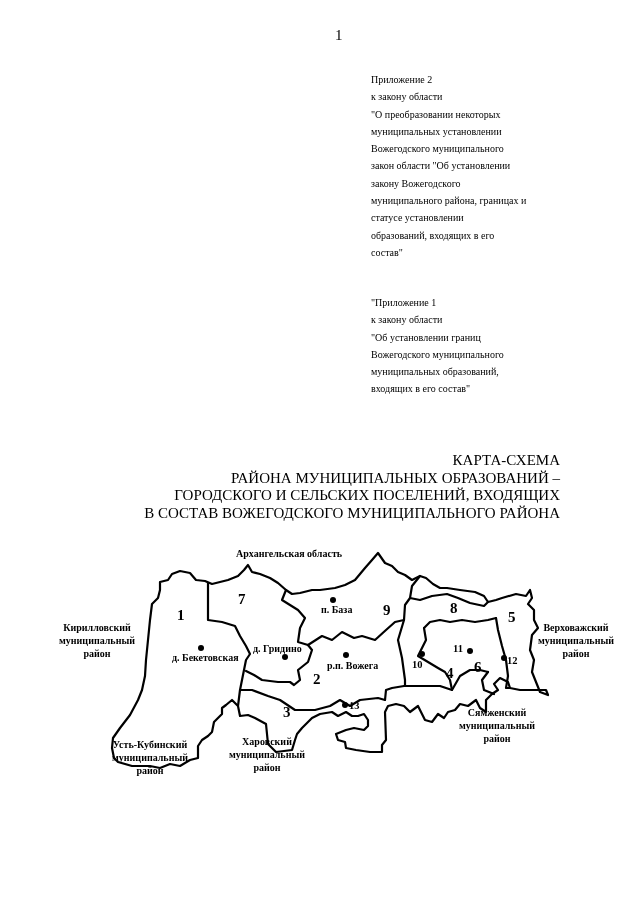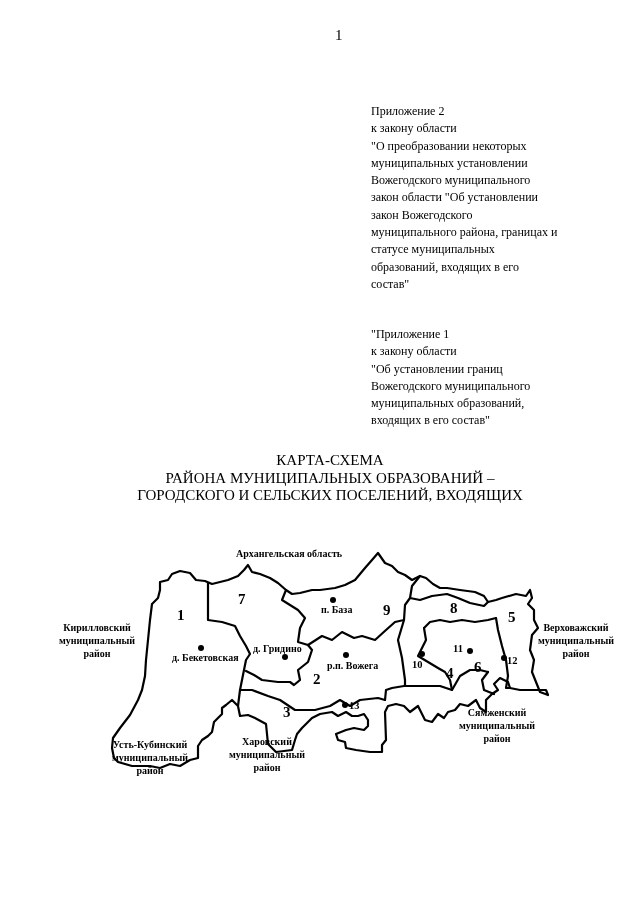--- a/index.html
+++ b/index.html
@@ -1,64 +1,65 @@
 <!DOCTYPE html>
 <html><head>
   <meta charset="utf-8">
   <style>
     html, body { margin: 0; padding: 0; background: #ffffff; }
     body { width: 640px; height: 905px; position: relative; overflow: hidden;
            font-family: "Liberation Serif", "DejaVu Serif", serif; color: #000; }
     .page-number { position: absolute; left: 335px; top: 27px; font-size: 15px; }
-    .appendix { position: absolute; left: 371px; font-size: 12px; line-height: 17.3px; margin-top: 32px; }
+    .appendix { position: absolute; left: 371px; font-size: 10px; line-height: 17.3px; }
     .appendix div { white-space: nowrap; }
     #appendix-2 { top: 71px; }
     #appendix-1 { top: 294px; }
     .map-title { position: absolute; left: 100px; width: 460px; top: 452px;
                  text-align: center; font-size: 15px; line-height: 17.5px; }
-    .map-title div { white-space: nowrap; }
+    .map-title div { white-space: nowrap; text-align: right; }
     svg.map { position: absolute; left: 0; top: 0; }
     svg .border { fill: none; stroke: #000; stroke-width: 2.2; stroke-linejoin: round; stroke-linecap: round; }
     svg .num { font-family: "Liberation Serif", "DejaVu Serif", serif; font-weight: bold; font-size: 15px; }
     svg .num-sm { font-family: "Liberation Serif", "DejaVu Serif", serif; font-size: 10.5px; font-weight: bold; }
     svg .place { font-family: "Liberation Serif", "DejaVu Serif", serif; font-weight: bold; font-size: 10px; }
     svg .neighbor { font-family: "Liberation Serif", "DejaVu Serif", serif; font-weight: bold; font-size: 10px; }
   </style>
 </head>
 <body>
 
 <div class="page-number">1</div>
 
 <div class="appendix" id="appendix-2">
   <div>Приложение 2</div>
   <div>к закону области</div>
   <div>"О преобразовании некоторых</div>
   <div>муниципальных установлении</div>
   <div>Вожегодского муниципального</div>
   <div>закон области "Об установлении</div>
-  <div>закон Вожегодского</div>
+  <div>закону Вожегодского</div>
   <div>муниципального района, границах и</div>
-  <div>статусе муниципальных</div>
+  <div>статусе установлении</div>
   <div>образований, входящих в его</div>
   <div>состав"</div>
 </div>
 
 <div class="appendix" id="appendix-1">
   <div>"Приложение 1</div>
   <div>к закону области</div>
   <div>"Об установлении границ</div>
   <div>Вожегодского муниципального</div>
   <div>муниципальных образований,</div>
   <div>входящих в его состав"</div>
 </div>
 
 <div class="map-title">
   <div>КАРТА-СХЕМА</div>
   <div>РАЙОНА МУНИЦИПАЛЬНЫХ ОБРАЗОВАНИЙ –</div>
   <div>ГОРОДСКОГО И СЕЛЬСКИХ ПОСЕЛЕНИЙ, ВХОДЯЩИХ</div>
+  <div>В СОСТАВ ВОЖЕГОДСКОГО МУНИЦИПАЛЬНОГО РАЙОНА</div>
 </div>
 
 <svg class="map" width="640" height="905" viewBox="0 0 640 905">
 
   <path class="border" d="M160,582 L168,580 L172,574 L180,571 L190,573 L196,580 L205,581 L212,584 L220,582 L228,580 L238,576 L244,570 L248,565 L252,572 L260,574 L270,578 L278,583 L286,590 L292,594 L300,593 L312,590 L320,590 L335,588 L345,585 L355,580 L365,568 L372,560 L378,553 L385,563 L392,566 L398,572 L405,575 L412,580 L420,576 L426,578 L433,584 L440,588 L447,588 L460,590 L475,592 L484,596 L488,602 L496,600 L502,598 L516,594 L526,596 L530,590 L532,598 L528,604 L534,610 L534,620 L538,628 L532,635 L530,650 L534,660 L532,672 L536,682 L540,692 L548,695 L546,690 L520,690 L510,688 L508,682 L500,678 L494,684 L498,690 L492,694 L486,700 L486,712 L480,708 L476,700 L468,706 L460,704 L455,710 L448,712 L444,718 L438,714 L432,722 L425,720 L418,706 L410,712 L404,706 L396,704 L388,706 L385,712 L386,740 L382,745 L382,752 L370,752 L356,750 L346,748 L345,742 L338,740 L336,734 L346,730 L354,728 L364,730 L368,726 L368,720 L364,714 L358,716 L352,716 L346,712 L338,716 L332,712 L320,714 L312,718 L302,728 L297,734 L295,740 L292,750 L276,752 L268,744 L266,724 L255,718 L248,715 L240,716 L238,706 L232,700 L226,705 L222,708 L222,714 L214,722 L212,732 L208,736 L202,740 L198,746 L198,758 L190,760 L180,766 L170,764 L160,768 L150,766 L132,766 L118,762 L114,758 L112,748 L113,738 L120,728 L130,715 L138,700 L142,690 L145,676 L146,660 L148,640 L150,620 L152,604 L158,598 L160,590 Z"></path>
 
   <path class="border" d="M208,583 L208,620 L222,622 L235,626 L240,636 L246,646 L250,654 L246,660 L244,670 L240,690 L238,706"></path>
   <path class="border" d="M286,590 L282,600 L290,605 L298,610 L305,618 L300,628 L298,642 L308,645"></path>
   <path class="border" d="M246,671 L254,675 L262,680 L278,682 L290,682 L294,685 L300,680 L298,670 L308,662 L312,650 L308,645"></path>
   <path class="border" d="M308,645 L322,636 L332,640 L342,632 L354,638 L362,636 L375,640 L386,630 L395,622 L404,620 L405,605 L410,598 L412,586 L420,576"></path>

